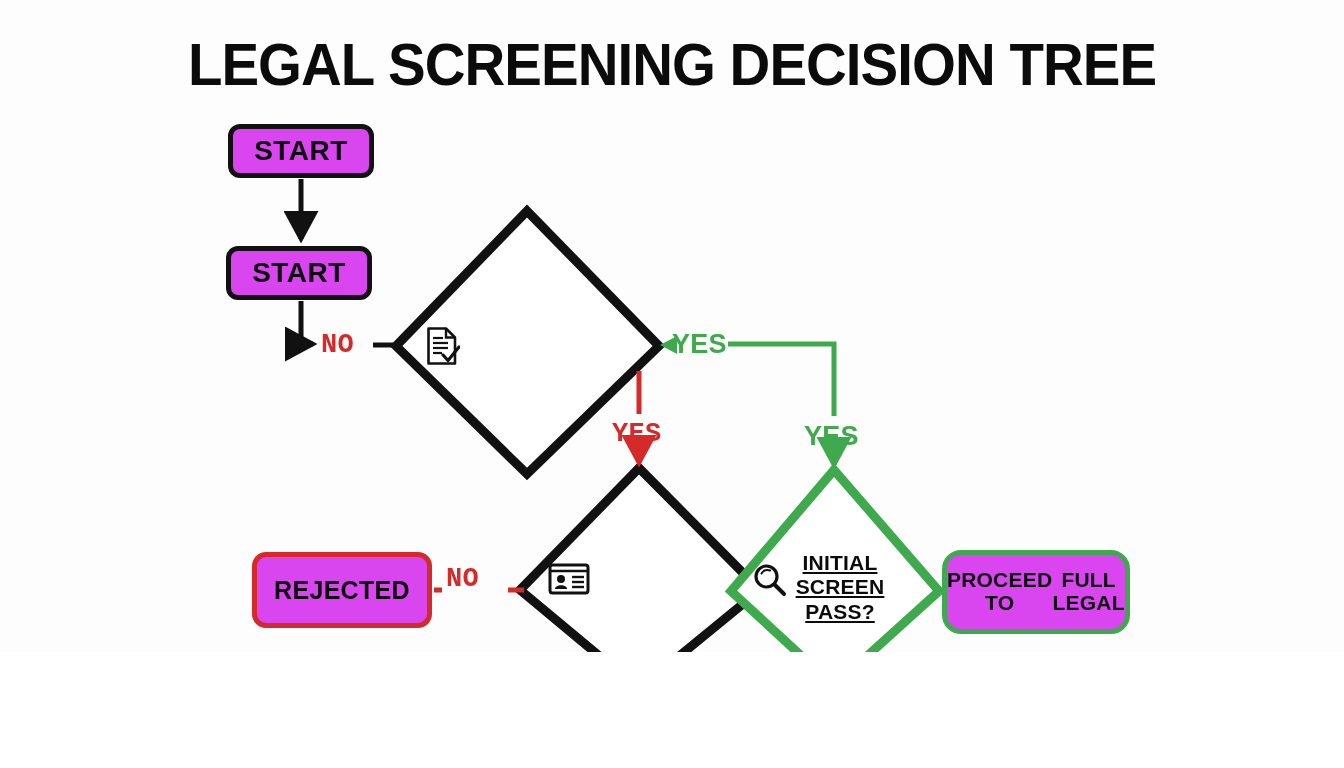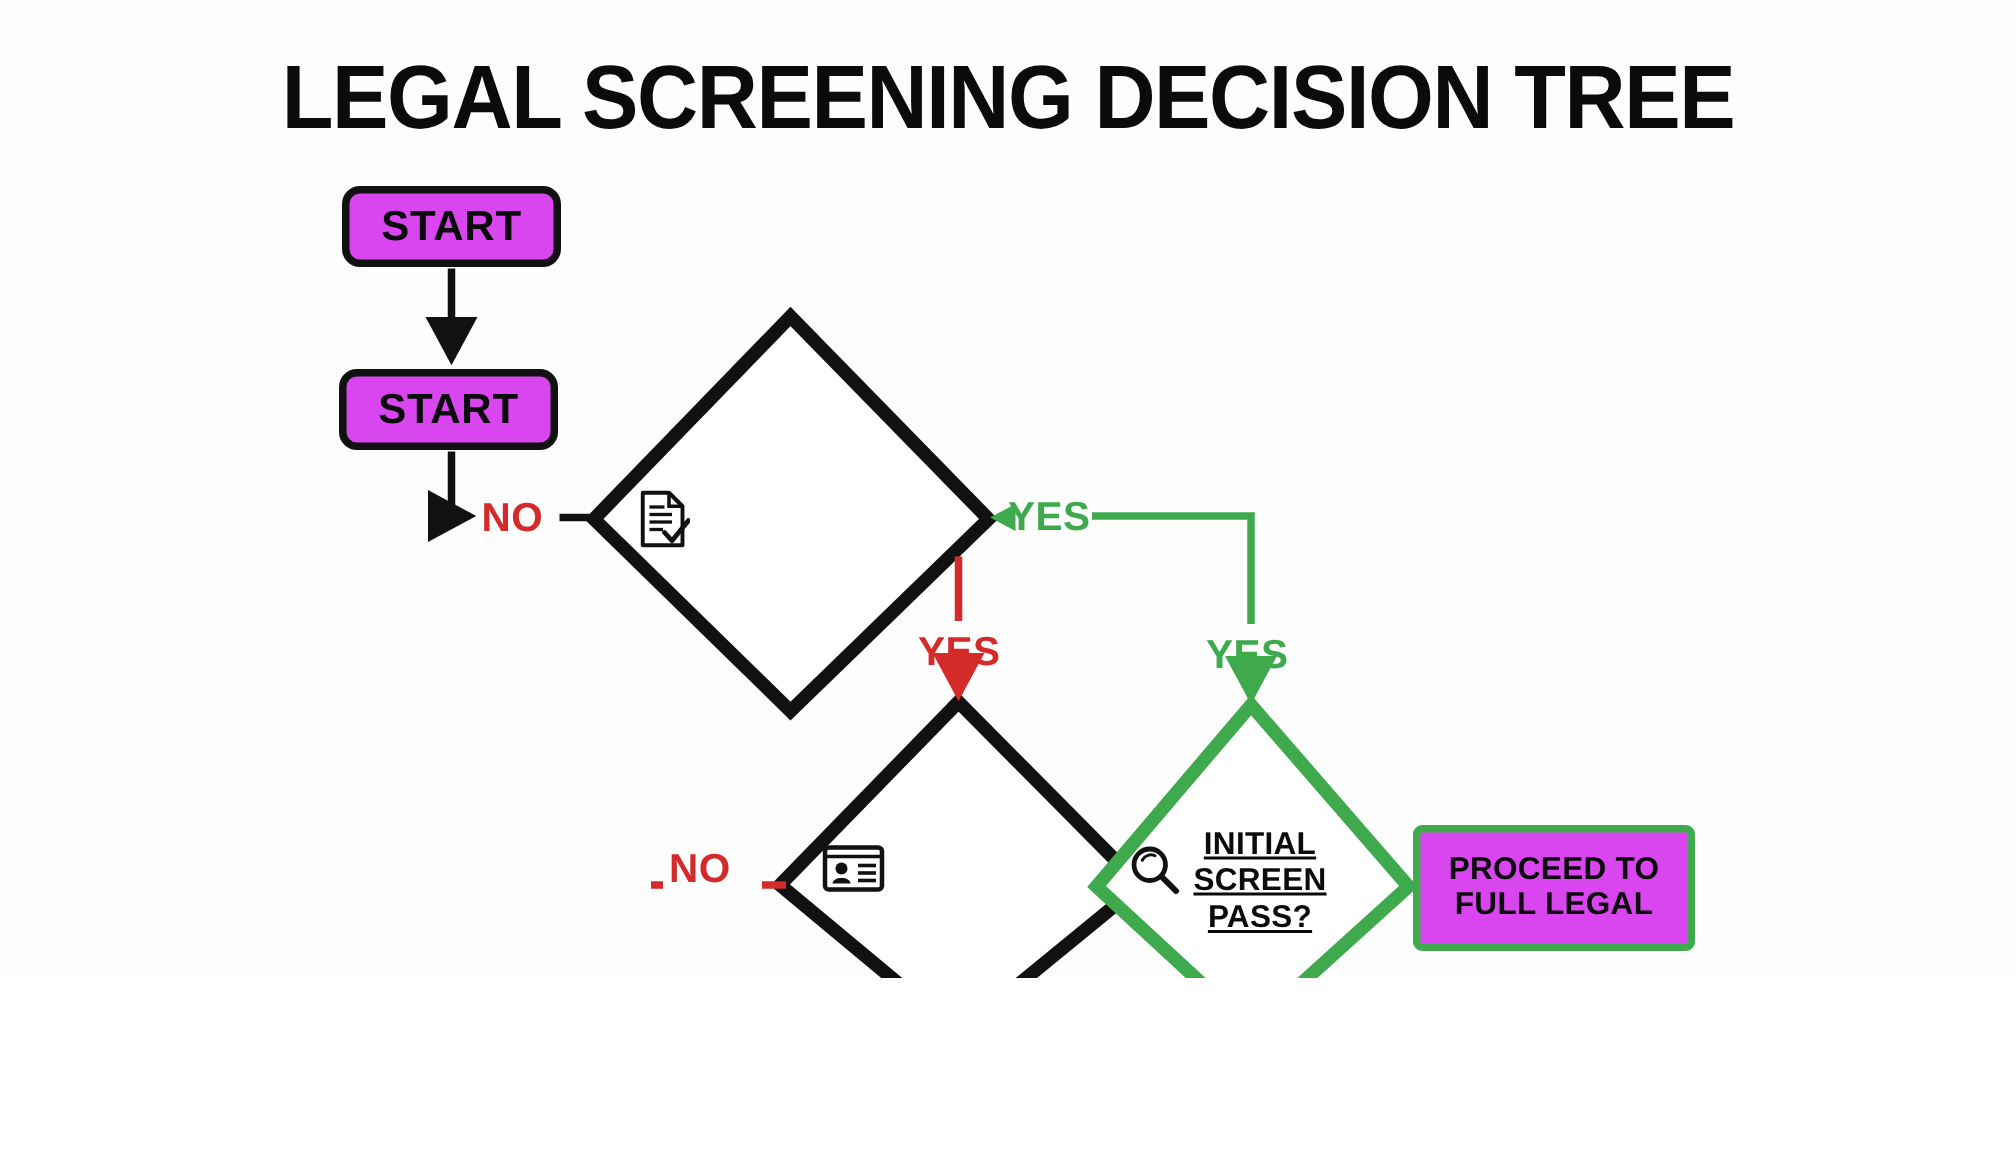--- a/index.html
+++ b/index.html
@@ -59,23 +59,23 @@
     border: 5px solid #111111; border-radius: 12px;
     font-size: 28px; letter-spacing: 0.5px;
   }
   .box-rejected {
     left: 252px; top: 552px; width: 180px; height: 76px;
     border: 5px solid #d42a2a; border-radius: 14px;
     font-size: 25px; letter-spacing: 0.3px;
   }
   .box-proceed {
     left: 942px; top: 550px; width: 188px; height: 84px;
-    border: 5px solid #3faa4d; border-radius: 6px;
+    border: 5px solid #3faa4d; border-radius: 19px;
     font-size: 21px; letter-spacing: 0.2px;
-    flex-direction: column;
+    flex-direction: row;
   }
   .box-proceed span { display: block; }
   
   .dtext {
     position: absolute;
     text-align: center;
     font-weight: bold;
     color: #0b0b0b;
     line-height: 1.16;
     white-space: pre-line;
@@ -99,21 +99,21 @@
   .dicon-id      { left: 548px; top: 562px; width: 42px; height: 34px; }
   .dicon-search  { left: 752px; top: 562px; width: 36px; height: 36px; }
   
   .edge-label {
     position: absolute;
     font-weight: bold;
     font-size: 27px;
     letter-spacing: 0.3px;
     white-space: nowrap;
   }
-  .lbl-red   { color: #d42a2a; }
+  .lbl-red   { color: #d42a2a; font-family: Liberation Mono, monospace; }
   .lbl-green { color: #3faa4d; }
   .lbl-no-1   { left: 321px; top: 330px; }
   .lbl-yes-1  { left: 612px; top: 419px; }
   .lbl-yes-2  { left: 672px; top: 329px; }
   .lbl-yes-3  { left: 804px; top: 421px; }
   .lbl-no-2   { left: 446px; top: 564px; }
 </style>
 </head>
 <body>
 
@@ -159,20 +159,23 @@
   </svg>
 
   <div class="box box-start-1">
     <span>START</span>
   </div>
 
   <div class="box box-start-2">
     <span>START</span>
   </div>
 
+  <div class="box box-rejected">
+    <span>REJECTED</span>
+  </div>
 
   <div class="box box-proceed">
     <span>PROCEED TO</span>
     <span>FULL LEGAL</span>
   </div>
 
   <div class="dtext dtext-initial">INITIAL
 SCREEN
 PASS?</div>
 

